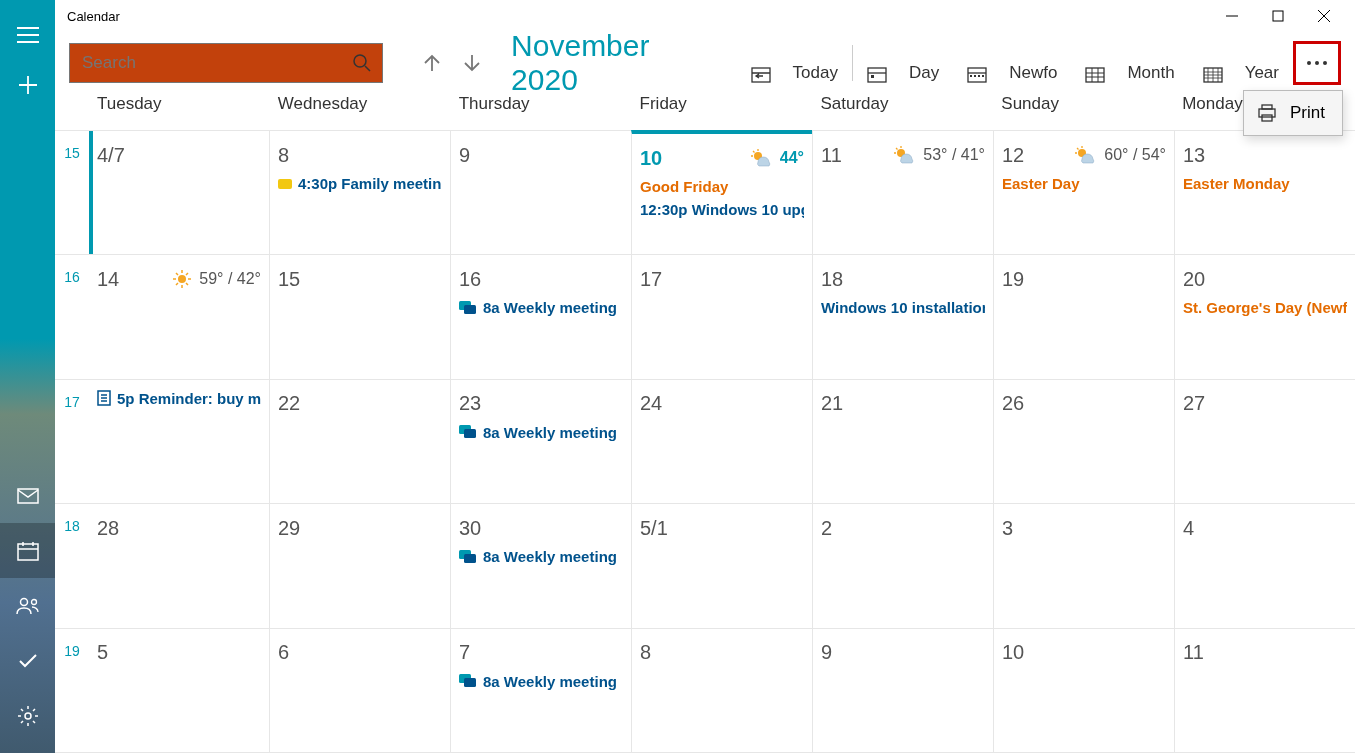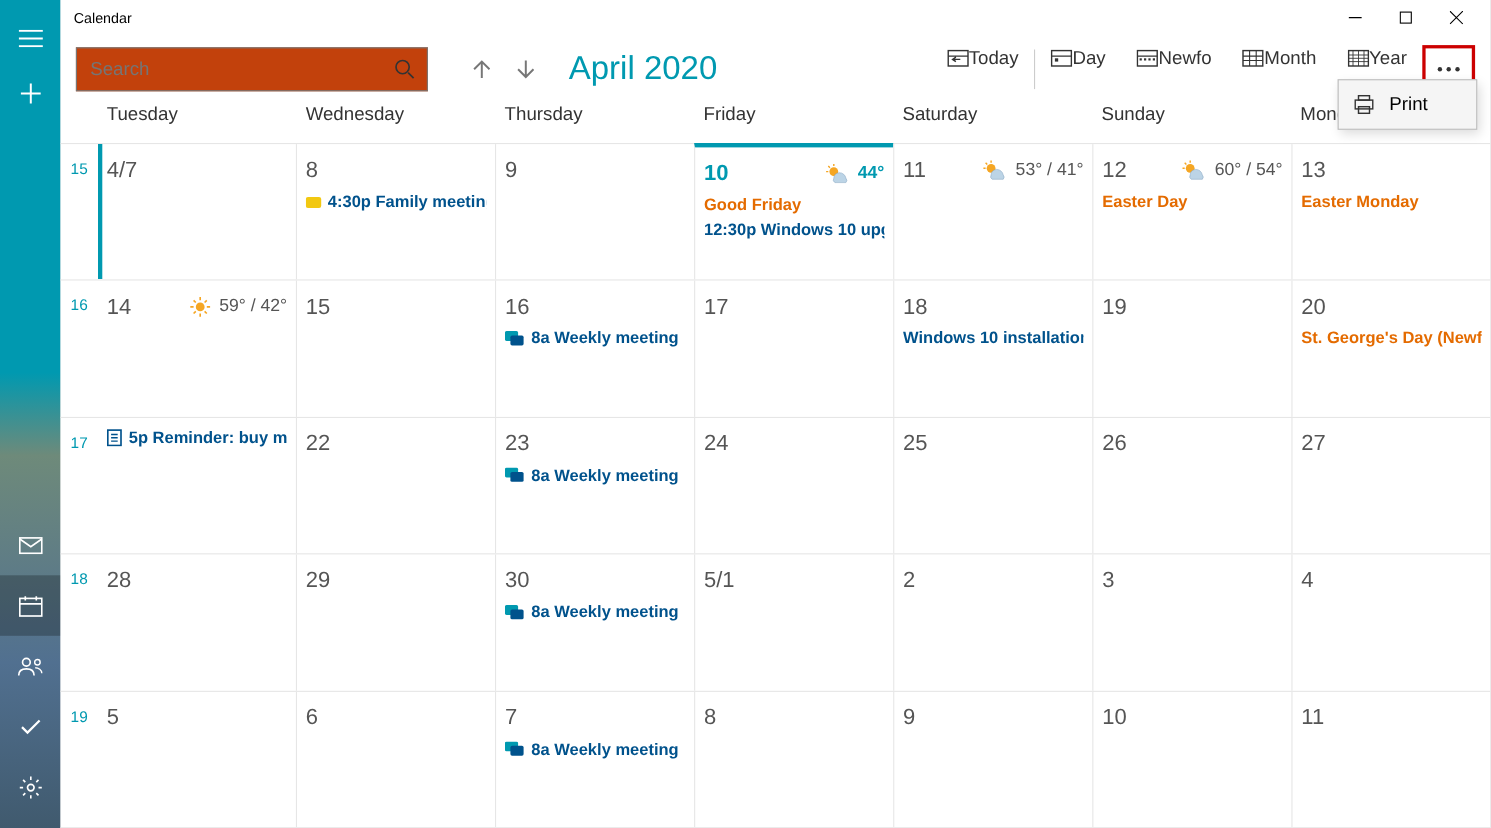--- a/index.html
+++ b/index.html
@@ -23,28 +23,28 @@
   
   .toolbar{height:62px;display:flex;align-items:center;padding:0 14px 0 14px;gap:8px;}
   .search-box{width:320px;height:40px;border:1px solid #767676;display:flex;align-items:center;background:#c2410c;}
   .search-box input{border:none;outline:none;flex:1;padding:0 12px;font-size:17px;background:transparent;}
   .search-box .sicon{width:40px;height:40px;display:flex;align-items:center;justify-content:center;color:#333;}
   .nav-arrows{margin-left:30px;display:flex;gap:18px;}
   .arrow-btn{color:#666;cursor:pointer;}
   .month-title{font-size:30px;font-weight:400;color:#0099B0;margin-left:20px;}
   .toolbar-spacer{flex:1;}
   .view-buttons{display:flex;align-items:center;height:100%;gap:0;}
-  .view-btn{display:flex;align-items:flex-start;gap:0;padding:0 14px;height:40px;color:#333;font-size:17px;cursor:pointer;}
+  .view-btn{display:flex;align-items:flex-end;gap:22px;padding:0 14px;height:40px;color:#333;font-size:17px;cursor:pointer;}
   .view-btn .vicon{color:#333;}
   .divider{width:1px;height:36px;background:#ccc;}
   .more-btn{width:48px;height:44px;display:flex;align-items:center;justify-content:center;cursor:pointer;position:relative;}
   .highlight-red{outline:3px solid #cc0000;outline-offset:-3px;}
   
   
-  .dropdown{position:absolute;top:72px;right:12px;width:127px;background:#f5f5f5;border:1px solid #bbb;box-shadow:2px 4px 10px rgba(0,0,0,0.15);z-index:100;}
+  .dropdown{position:absolute;top:90px;right:12px;width:100px;background:#f5f5f5;border:1px solid #bbb;box-shadow:2px 4px 10px rgba(0,0,0,0.15);z-index:100;}
   .dd-item{display:flex;align-items:center;gap:14px;padding:10px 14px;height:44px;font-size:17px;cursor:pointer;}
   
   
   .week-header{display:flex;padding-left:34px;height:36px;align-items:flex-start;}
   .week-header .dayname{flex:1;font-size:17px;color:#333;padding-left:8px;min-width:0;}
   
   
   .calendar-body{flex:1;display:flex;flex-direction:column;border-top:1px solid #e6e6e6;}
   .cal-row{flex:1;display:flex;border-bottom:1px solid #e6e6e6;}
   .week-num{width:34px;font-size:14px;color:#0099B0;text-align:center;padding-top:14px;flex-shrink:0;}
@@ -158,21 +158,21 @@
         <svg width="22" height="22" viewBox="0 0 22 22">
             <path d="M11 19V4M4 11l7-7 7 7" stroke="#777" fill="none" stroke-width="1.8"></path>
           </svg>
       </div>
       <div class="arrow-btn">
         <svg width="22" height="22" viewBox="0 0 22 22">
             <path d="M11 3v15M4 11l7 7 7-7" stroke="#777" fill="none" stroke-width="1.8"></path>
           </svg>
       </div>
     </div>
-    <div class="month-title">April 2020</div>
+    <div class="month-title">November 2020</div>
     <div class="toolbar-spacer"></div>
     <div class="view-buttons">
       <div class="view-btn">
         <span class="vicon">
             <svg width="20" height="18" viewBox="0 0 20 18">
               <rect x="1" y="3" width="18" height="14" stroke="#333" fill="none" stroke-width="1.3"></rect>
               <path d="M1 8h18M12 11H5m3 2l-3-2 3-2" stroke="#333" fill="none" stroke-width="1.3"></path>
             </svg>
           </span>
         <span>Today</span>
@@ -420,21 +420,21 @@
             <span>8a Weekly meeting</span>
           </div>
         </div>
         <div class="cal-cell">
           <div class="date-line">
             <span class="date-num">24</span>
           </div>
         </div>
         <div class="cal-cell">
           <div class="date-line">
-            <span class="date-num">25</span>
+            <span class="date-num">21</span>
           </div>
         </div>
         <div class="cal-cell">
           <div class="date-line">
             <span class="date-num">26</span>
           </div>
         </div>
         <div class="cal-cell">
           <div class="date-line">
             <span class="date-num">27</span>

